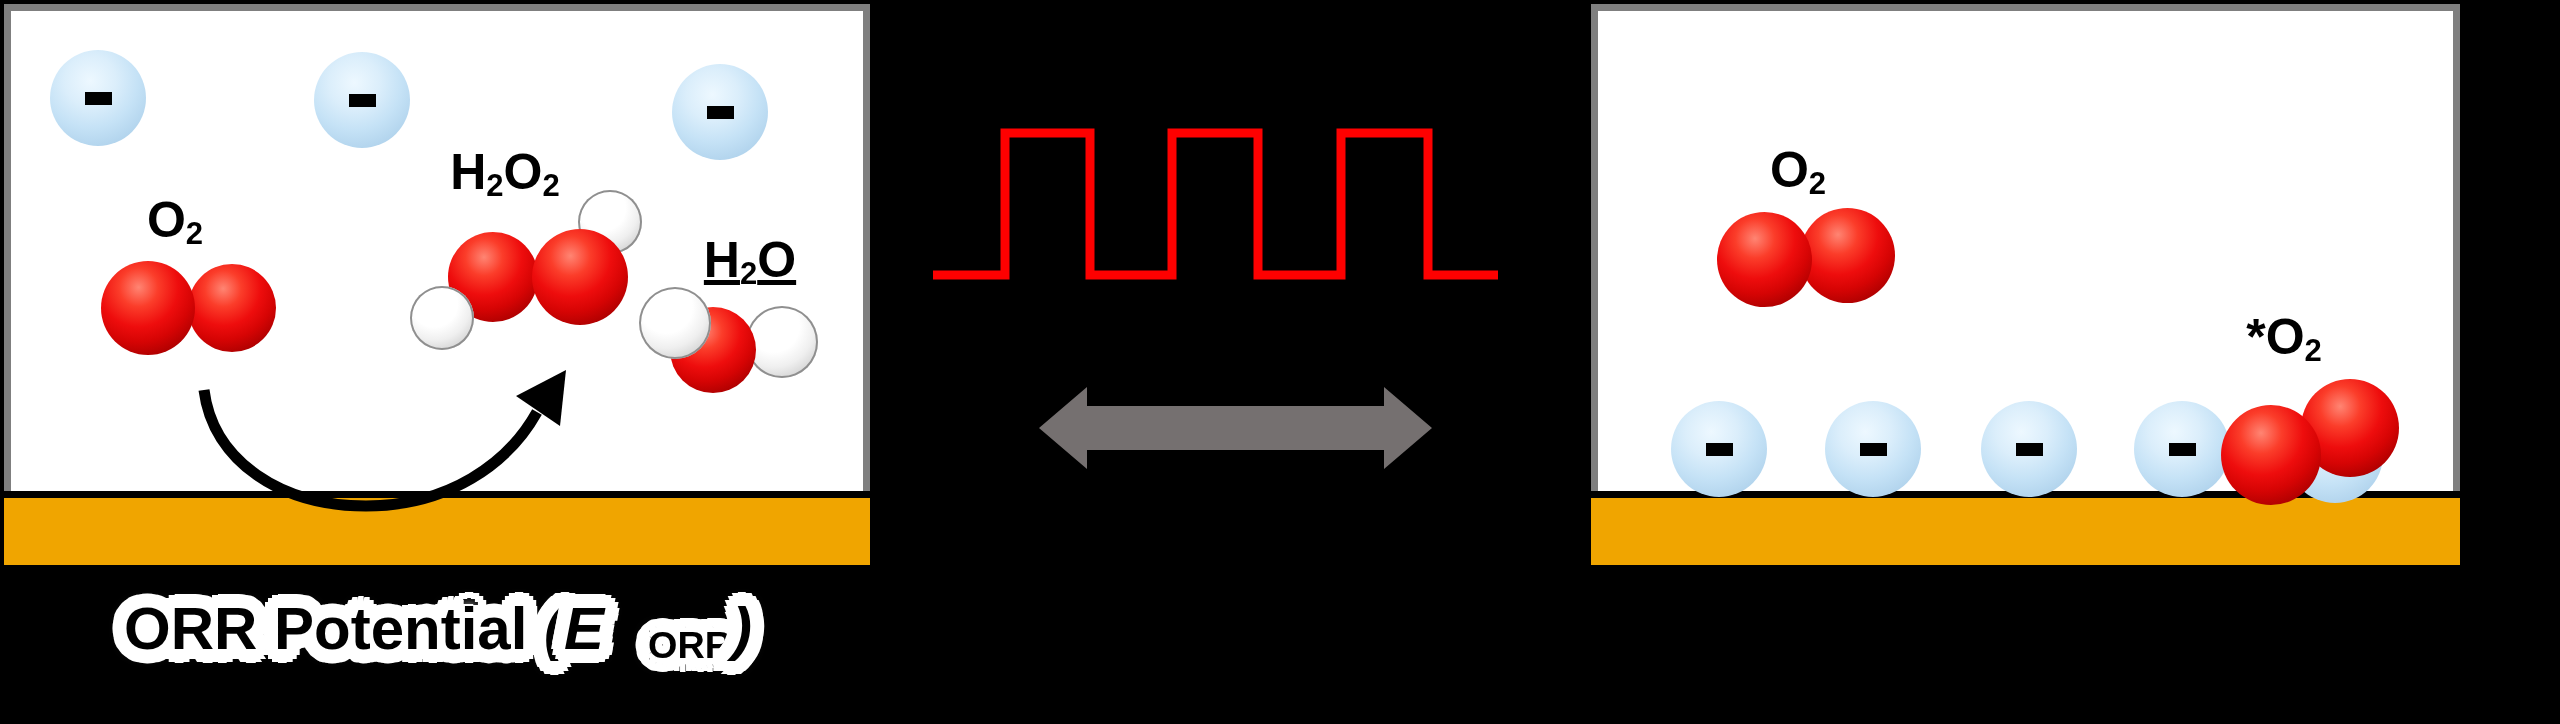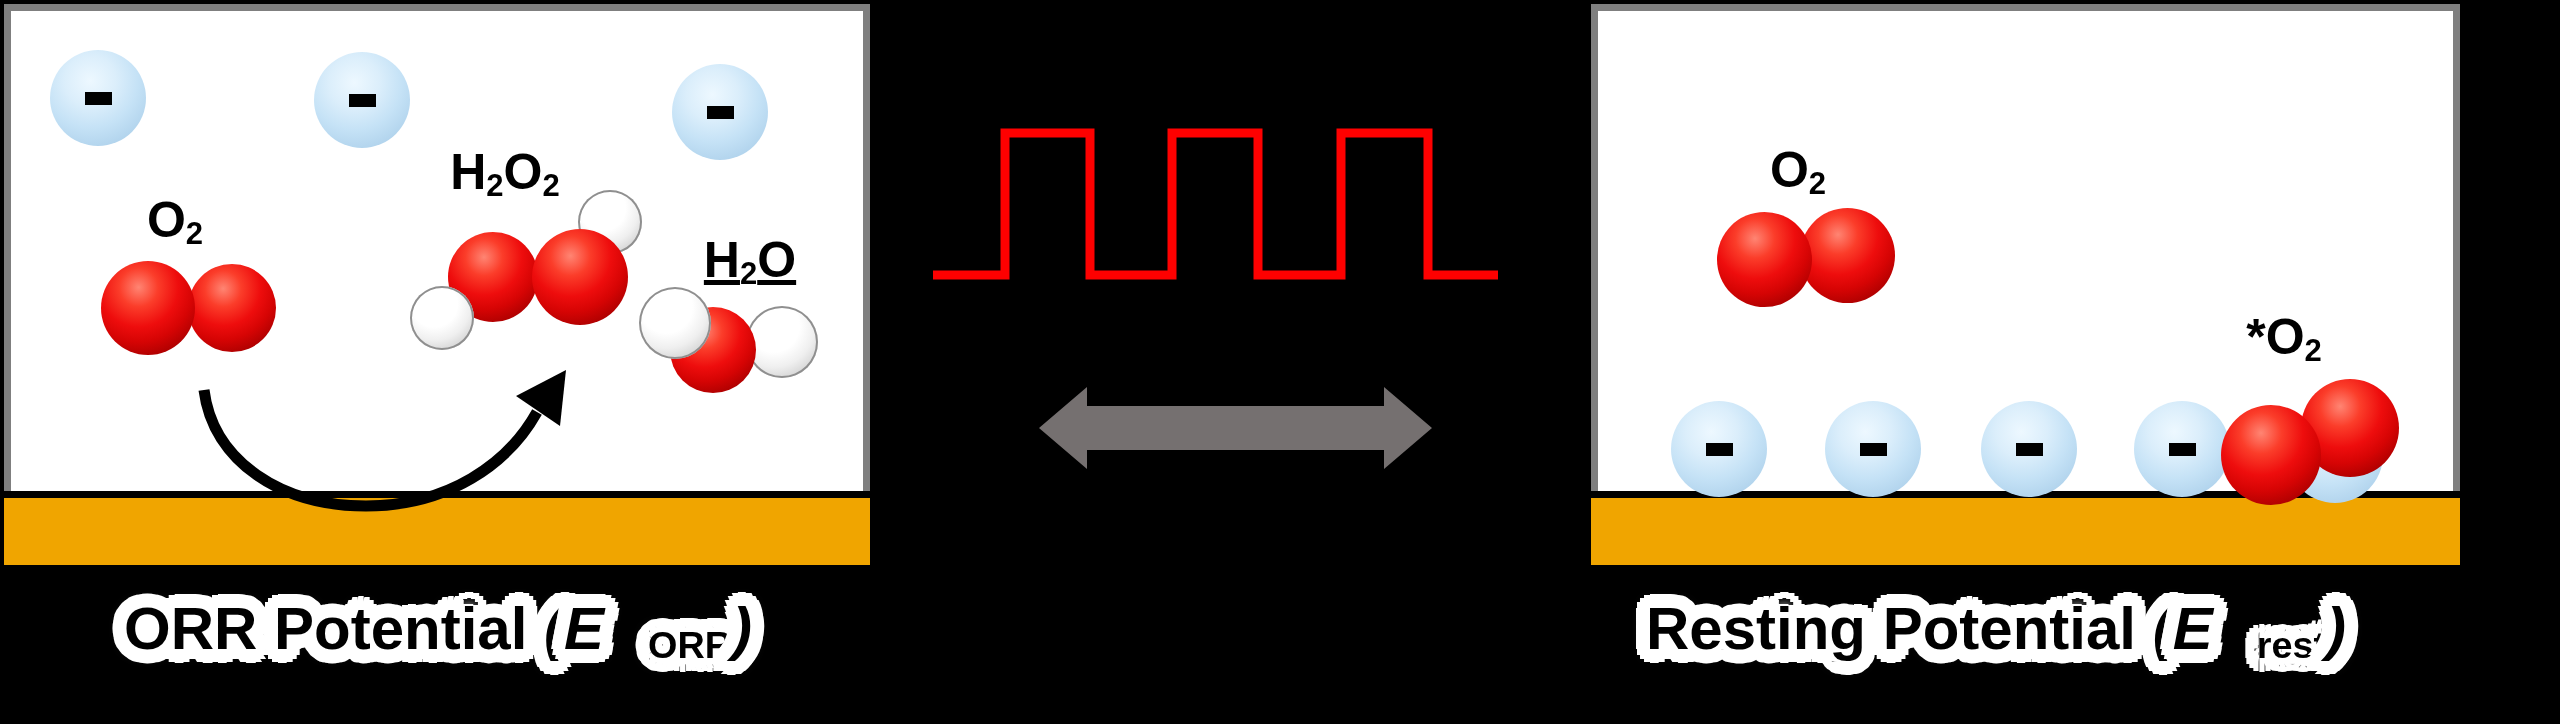--- a/index.html
+++ b/index.html
@@ -116,18 +116,14 @@
 
   <div class="sph sph-red" style="left:2301px;top:379px;width:98px;height:98px;"></div>
   <div class="sph sph-red" style="left:2221px;top:405px;width:100px;height:100px;"></div>
   <div class="mol-label" style="left:2284px;top:337px;">*O<sub>2</sub></div>
 
   <div class="caption" style="left:438px;top:629px;">
     <span class="cap-pre">ORR Potential</span>
     <span class="paren">(</span><span class="sym">E</span><sub>ORR</sub><span class="paren">)</span>
   </div>
 
-  <div class="caption" style="left:1996px;top:629px;">
-    <span class="cap-pre">Resting Potential</span>
-    <span class="paren">(</span><span class="sym">E</span><sub>rest</sub><span class="paren">)</span>
-  </div>
 
 </div>
 
 </body></html>

